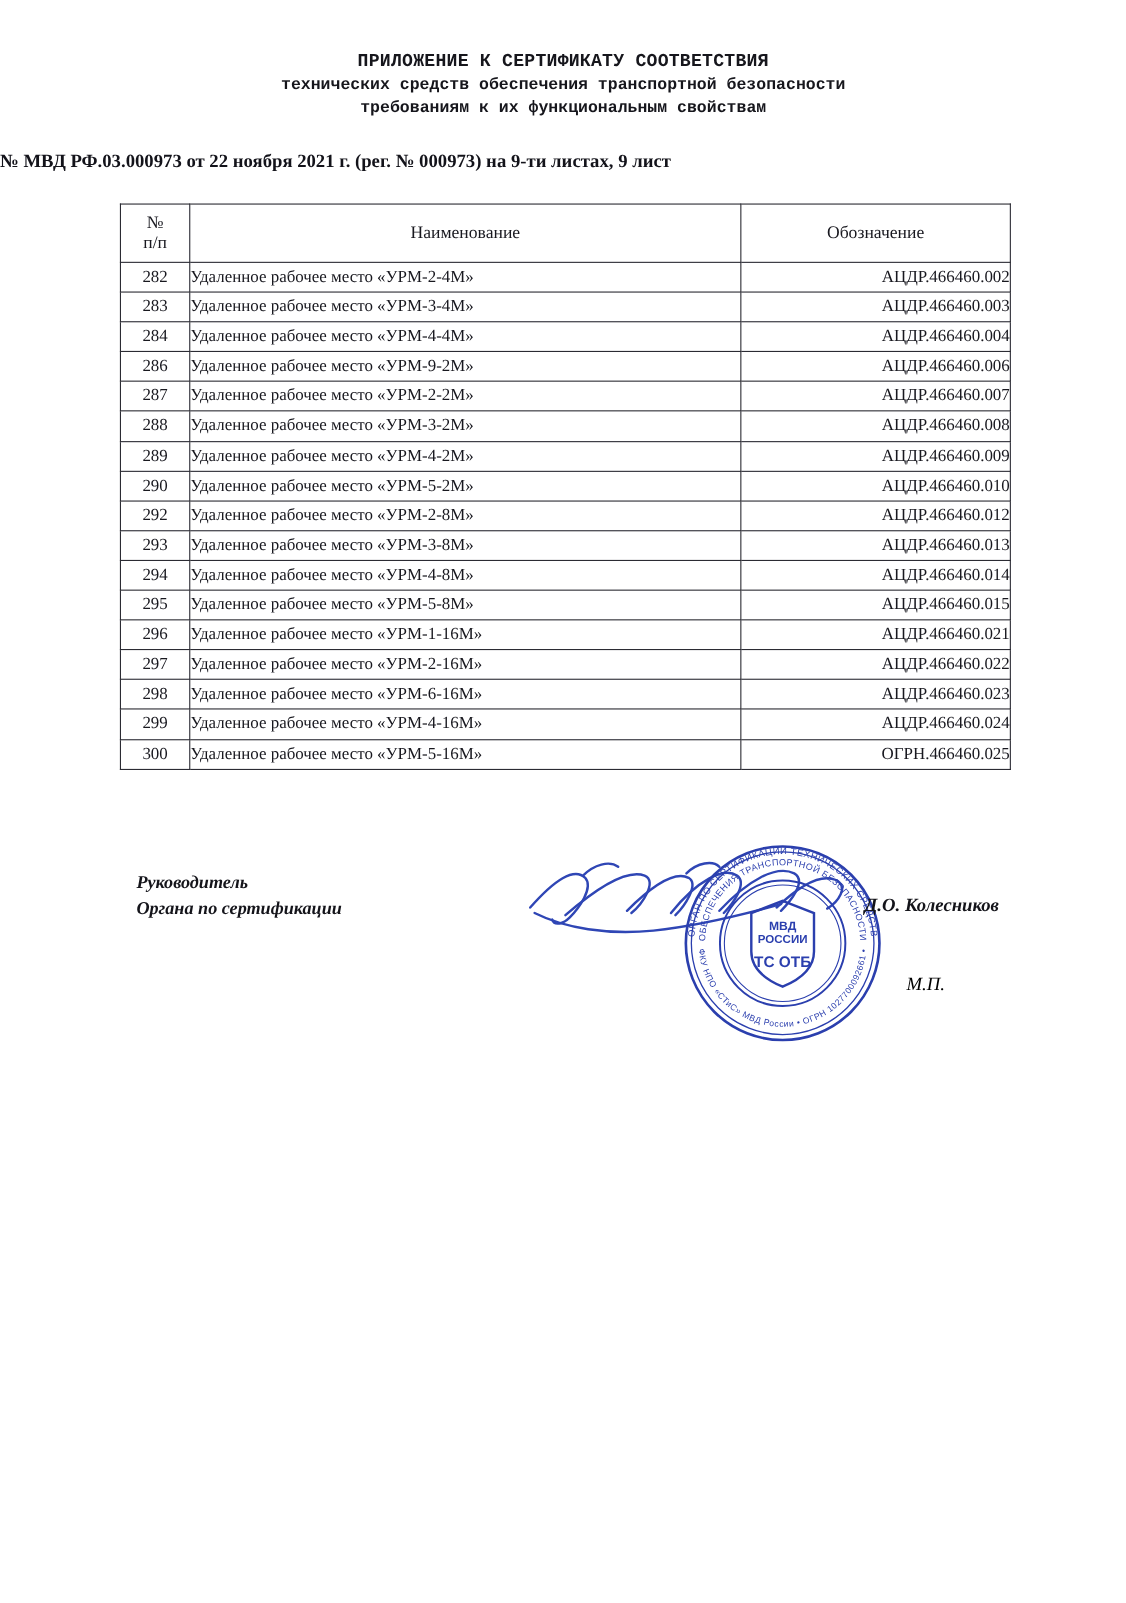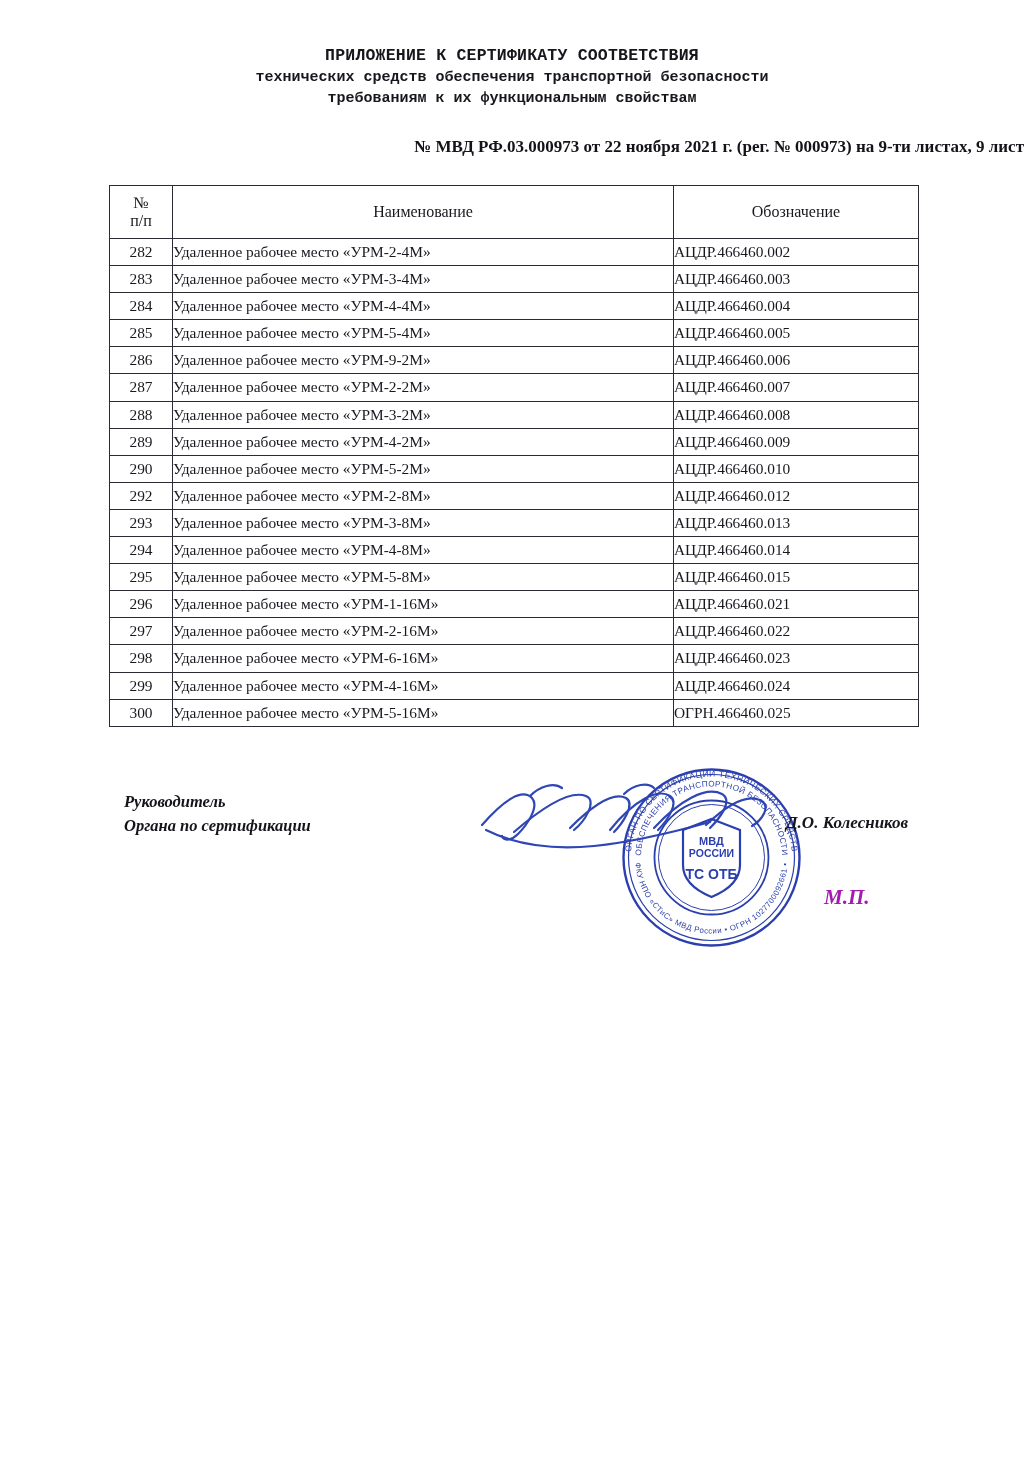--- a/index.html
+++ b/index.html
@@ -35,21 +35,21 @@
   }
   .doc-header .line2,
   .doc-header .line3 {
     font-size: 15px;
     font-weight: bold;
     margin-top: 4px;
     color: #16161c;
   }
 
   .cert-line {
-    text-align: right;
+    text-align: left;
     font-size: 17px;
     font-weight: bold;
     margin-top: 30px;
     color: #13131a;
   }
 
   
   .table-wrap {
     margin: 28px auto 0 auto;
     width: 806px;
@@ -75,21 +75,21 @@
   }
   th.c-num, td.c-num {
     width: 62px;
     text-align: center;
   }
   th.c-name, td.c-name {
     width: 500px;
   }
   th.c-desig, td.c-desig {
     width: 244px;
-    text-align: left;
+    text-align: right;
   }
   table.reg tbody td {
     height: 26.1px;
     line-height: 26.1px;
   }
   td.c-name {
     padding-left: 9px;
   }
   .numhead {
     line-height: 1.12;
@@ -119,23 +119,23 @@
     font-size: 17px;
     white-space: nowrap;
     color: #14141a;
     margin-left: 16px;
   }
   .mp {
     position: absolute;
     left: 700px;
     top: 95px;
     font-style: italic;
-    font-weight: bold;
-    font-size: 21px;
-    color: #a21caf;
+    font-weight: normal;
+    font-size: 17px;
+    color: #000000;
   }
 
   
   .scribble {
     position: absolute;
     left: 350px;
     top: -20px;
     width: 330px;
     height: 90px;
     pointer-events: none;
@@ -189,25 +189,20 @@
           </tr>
           <tr>
             <td class="c-num">283</td>
             <td class="c-name">Удаленное рабочее место «УРМ-3-4М»</td>
             <td class="c-desig">АЦДР.466460.003</td>
           </tr>
           <tr>
             <td class="c-num">284</td>
             <td class="c-name">Удаленное рабочее место «УРМ-4-4М»</td>
             <td class="c-desig">АЦДР.466460.004</td>
-          </tr>
-          <tr>
-            <td class="c-num">285</td>
-            <td class="c-name">Удаленное рабочее место «УРМ-5-4М»</td>
-            <td class="c-desig">АЦДР.466460.005</td>
           </tr>
           <tr>
             <td class="c-num">286</td>
             <td class="c-name">Удаленное рабочее место «УРМ-9-2М»</td>
             <td class="c-desig">АЦДР.466460.006</td>
           </tr>
           <tr>
             <td class="c-num">287</td>
             <td class="c-name">Удаленное рабочее место «УРМ-2-2М»</td>
             <td class="c-desig">АЦДР.466460.007</td>

